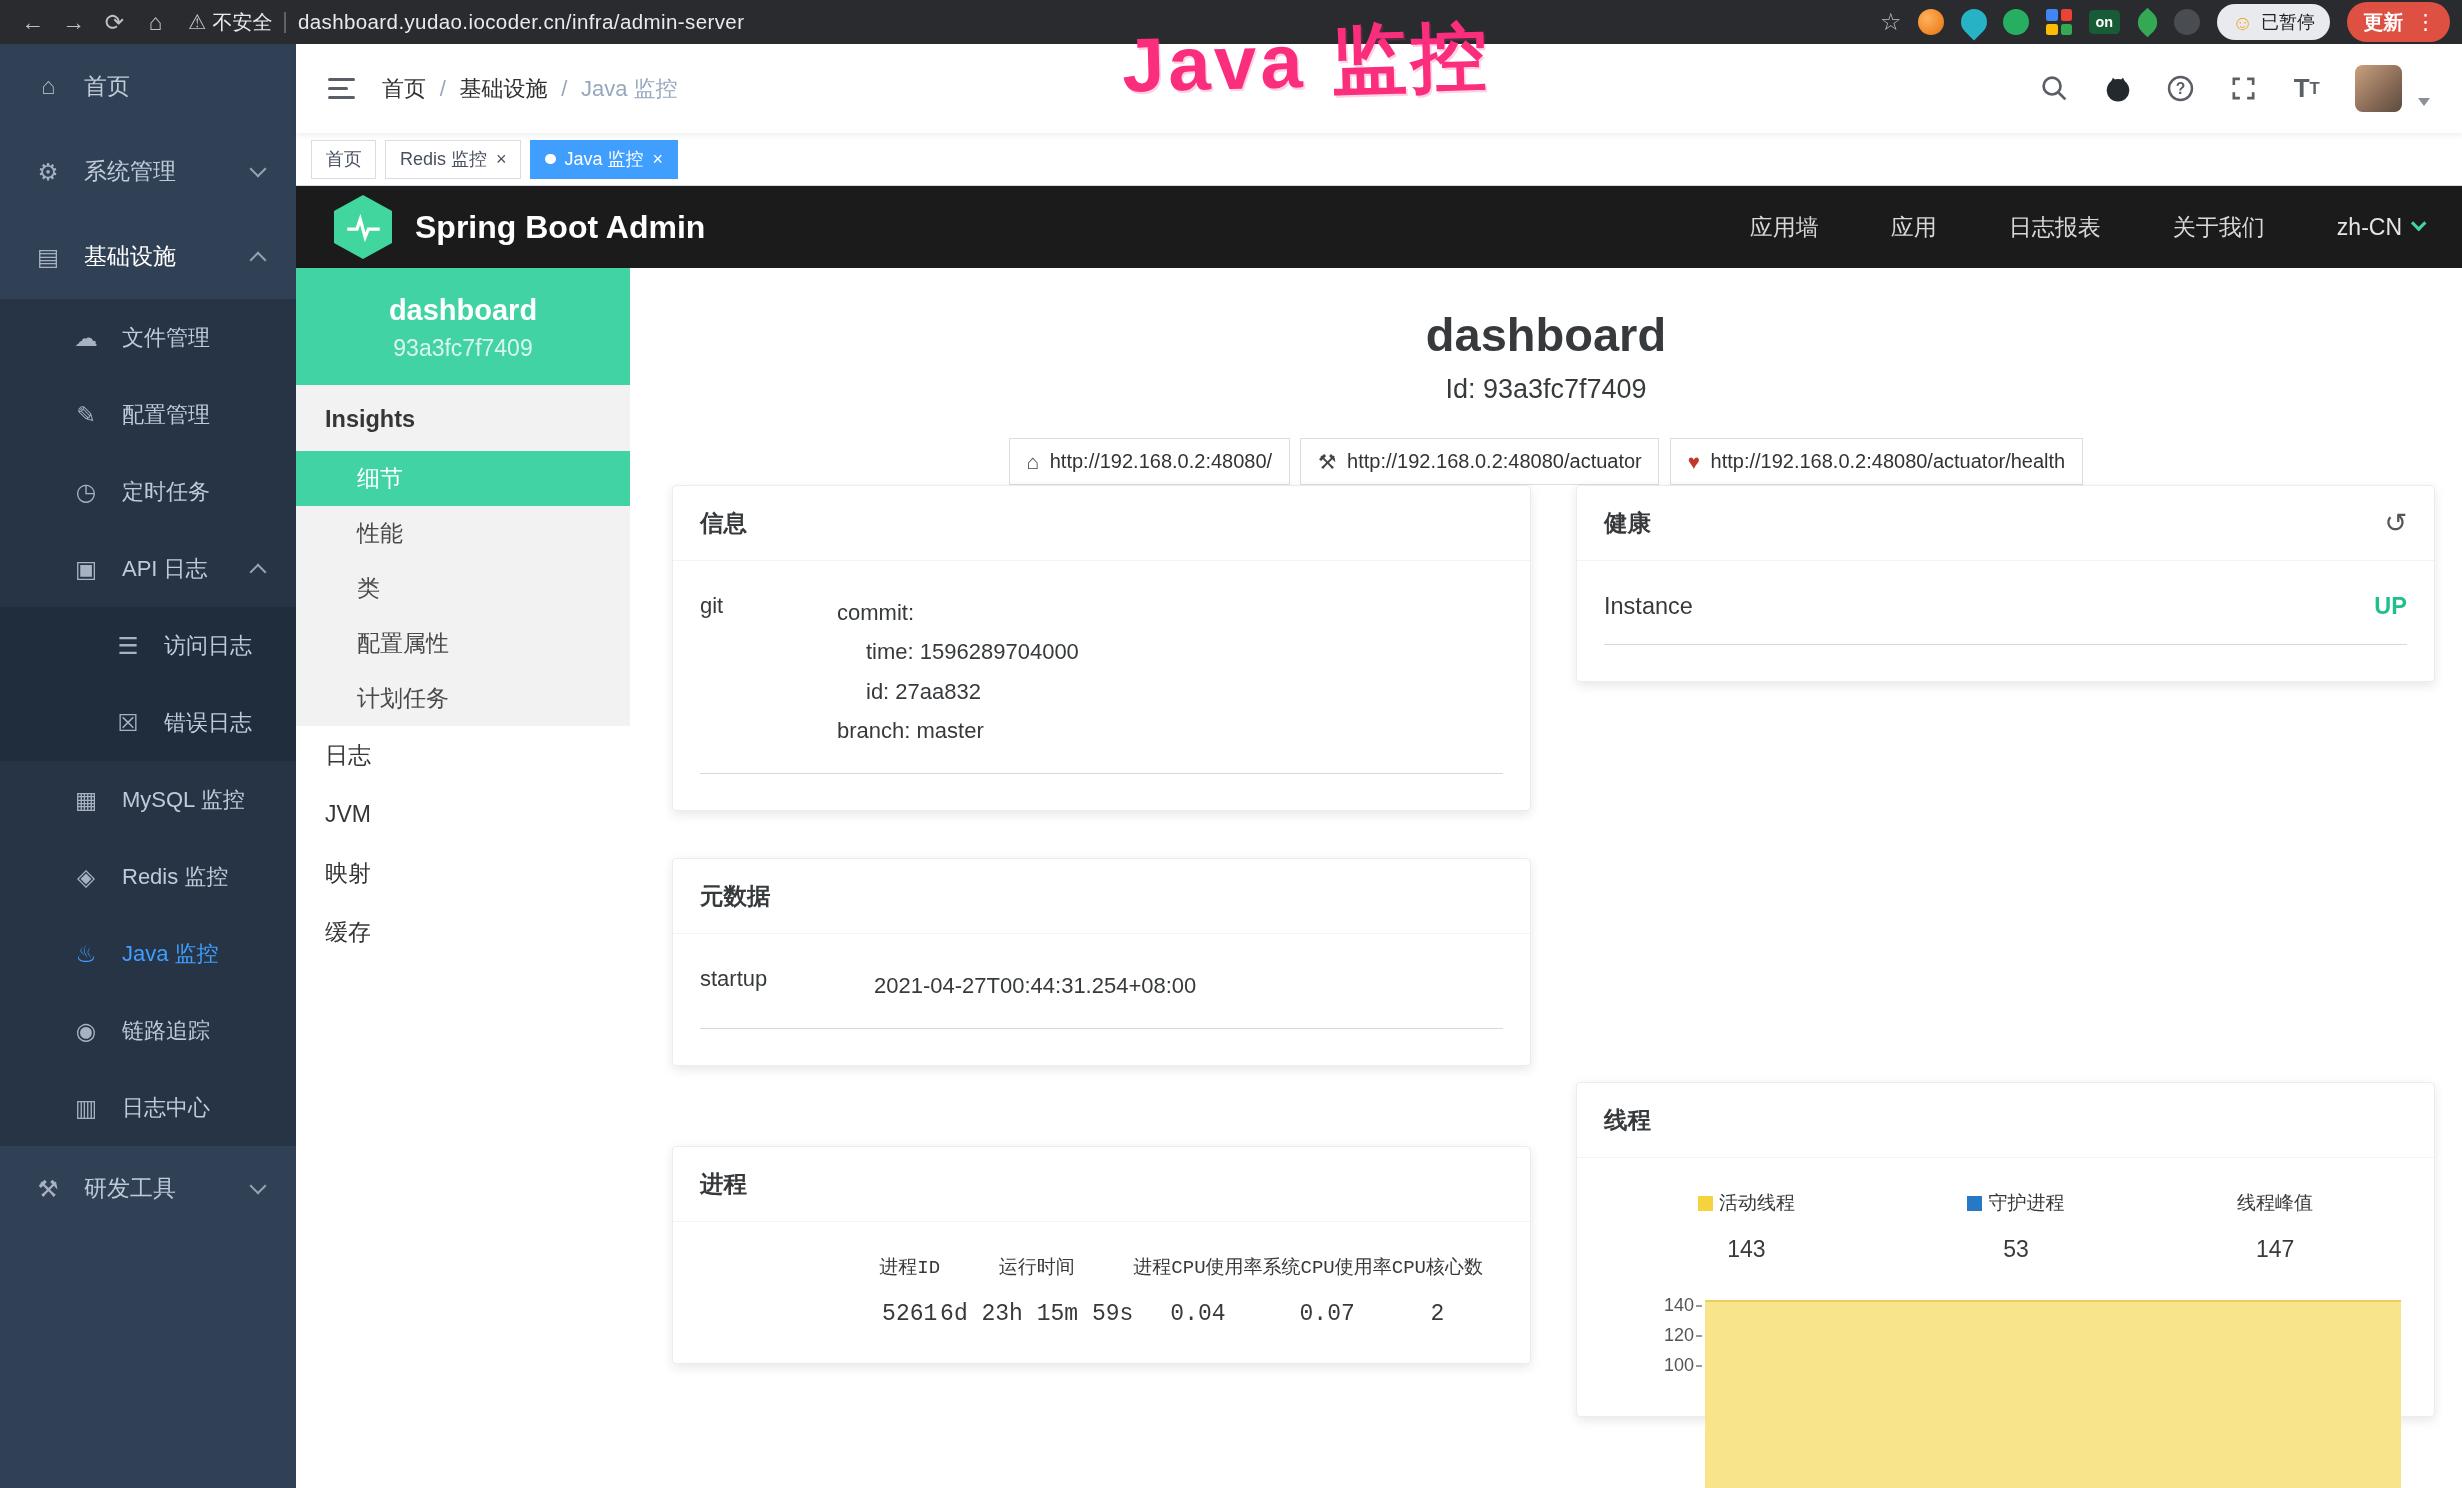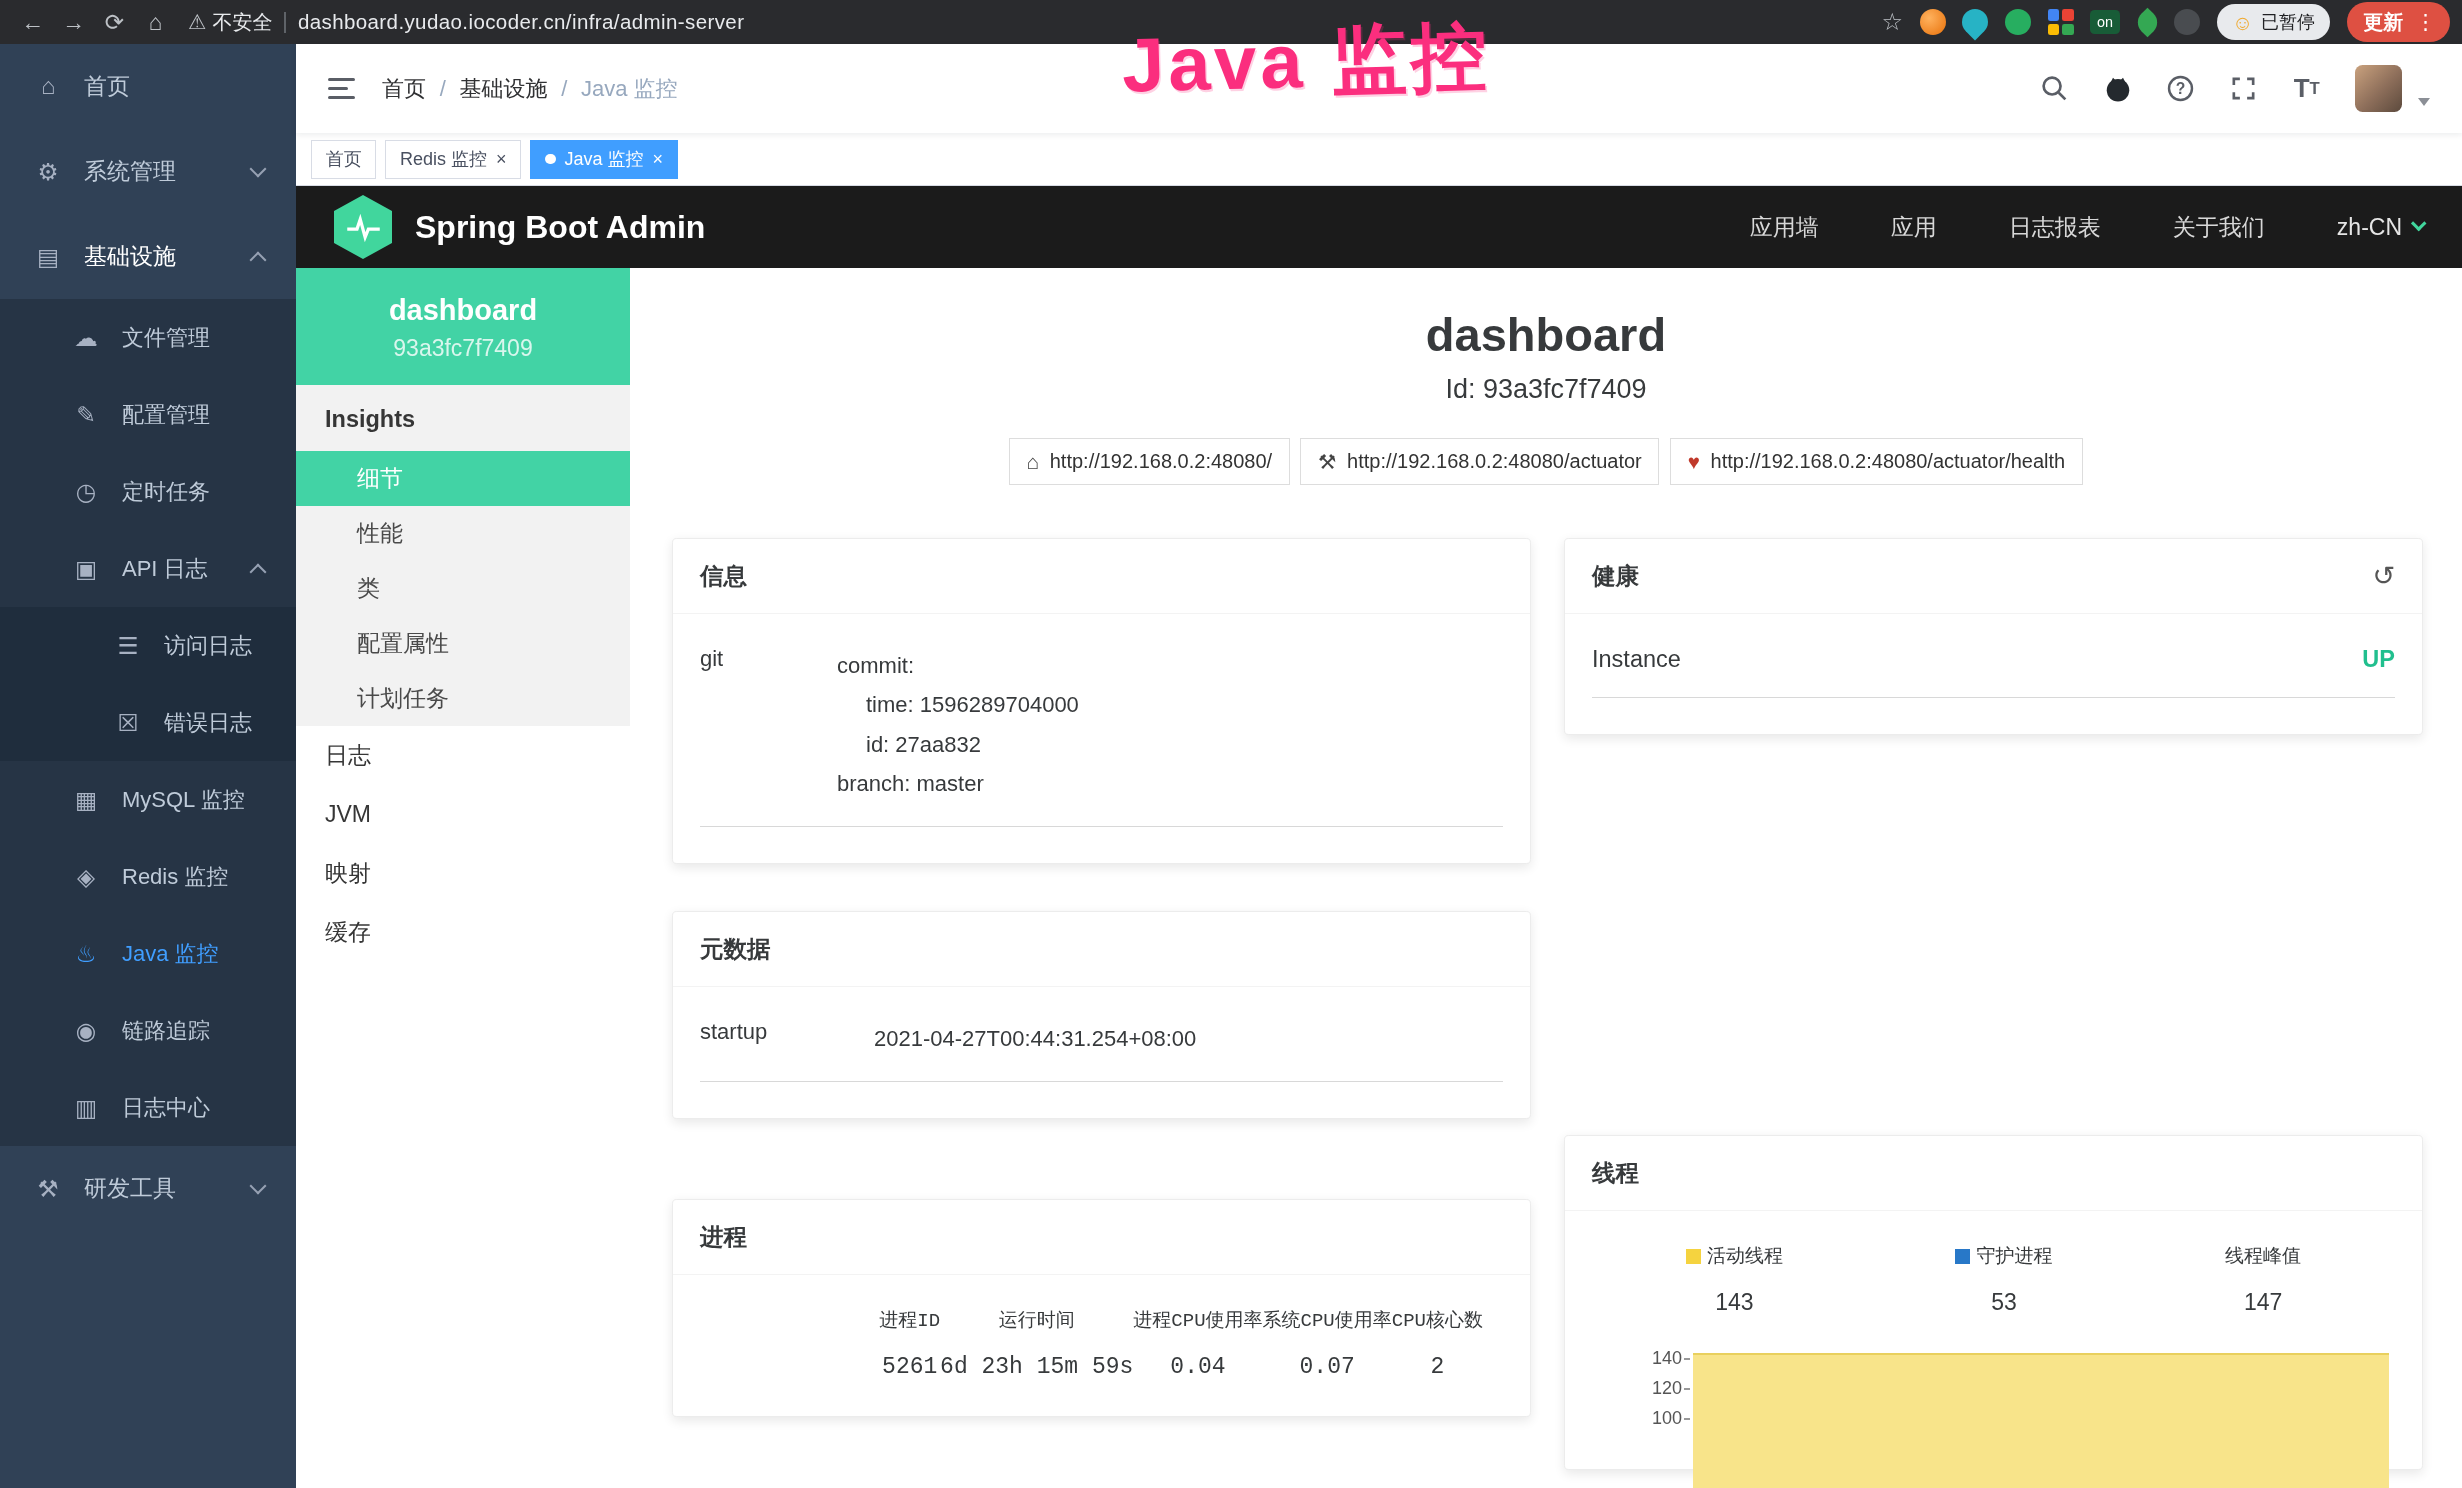--- a/index.html
+++ b/index.html
@@ -20,21 +20,21 @@
   .sep { width:1.5px; height:21px; background:#5f6368; margin:0 12px 0 3px; }
   .url { font-size:20.5px; color:#e8eaed; letter-spacing:0.4px; }
   .b-right { margin-left:auto; display:flex; align-items:center; gap:16.7px; }
   .star { font-size:24px; color:#bdc1c6; }
   .ext { width:26px; height:26px; border-radius:50%; flex-shrink:0; }
   .ext-fox { background:radial-gradient(circle at 35% 35%, #ffb25e, #e8710a); }
   .ext-drop { background:#27b3c5; border-radius:50% 50% 50% 0; transform:rotate(-45deg); }
   .ext-y { background:#27ae60; }
   .grid-ico { display:grid; grid-template-columns:11.4px 11.4px; gap:3px; }
   .grid-ico span { width:11.4px; height:11.4px; border-radius:2.3px; display:block; }
-  .on-badge { background:#185c37; color:#fff; font-size:14.4px; border-radius:4.6px; padding:3.8px 6.8px; font-weight:normal; }
+  .on-badge { background:#185c37; color:#fff; font-size:14.4px; border-radius:4.6px; padding:3.8px 6.8px; font-weight:bold; }
   .ext-leaf { background:#34a853; border-radius:0 60% 0 60%; transform:rotate(45deg); width:21px; height:21px; }
   .ext-puzzle { background:#494c50; }
   .paused-pill { background:#e8eaed; color:#202124; font-size:18px; border-radius:20px; padding:6px 15px;
     display:flex; align-items:center; gap:7.6px; }
   .smiley { color:#f0a92e; font-size:21px; line-height:1; }
   .update-pill { background:#de5042; color:#fff; font-size:20px; border-radius:20px; padding:6.8px 13.7px 6.8px 16.7px;
     display:flex; align-items:center; gap:12px; font-weight:bold; }
   .kebab { font-size:21px; color:#fff; font-weight:normal; }
 
   
@@ -112,21 +112,21 @@
 
   .sba-main { flex:1; min-width:0; padding-top:39px; overflow:hidden; position:relative; }
   .inst-title { text-align:center; font-size:47px; font-weight:bold; color:#373a3c; }
   .inst-id { text-align:center; font-size:27px; color:#373a3c; margin-top:12px; }
   .links-row { display:flex; justify-content:center; gap:10.6px; margin-top:33px; }
   .link-chip { border:0.8px solid #ddd; background:#fff; display:flex; align-items:center; gap:10.6px;
     padding:10.6px 16.7px; font-size:20px; color:#333; cursor:pointer; white-space:nowrap; }
   .chip-ico { font-size:20.5px; color:#444; }
   .chip-ico.heart { color:#c0392b; }
 
-  .cards { display:flex; gap:33px; padding:0 42px; margin-top:53px; }
+  .cards { display:flex; gap:45px; padding:0 42px; }
   .ccol { width:859px; flex-shrink:0; display:flex; flex-direction:column; }
   .card { background:#fff; border:0.8px solid #ececec; border-radius:4.6px; box-shadow:0 3.8px 10.6px rgba(0,0,0,.09); }
   .card-h { display:flex; align-items:center; justify-content:space-between; padding:21px 27px;
     font-size:23.5px; font-weight:bold; color:#373a3c; border-bottom:1.5px solid #f3f3f3; }
   .card-b { padding:32px 27px 36px; }
   .kv { display:flex; padding-bottom:23px; border-bottom:0.8px solid #d8d8d8; }
   .kv-key { width:137px; font-size:22px; color:#373a3c; flex-shrink:0; }
   .kv-key.meta { width:174px; }
   .kv-val { font-size:22px; color:#373a3c; line-height:1.78; }
   .kv-val span { display:block; }

